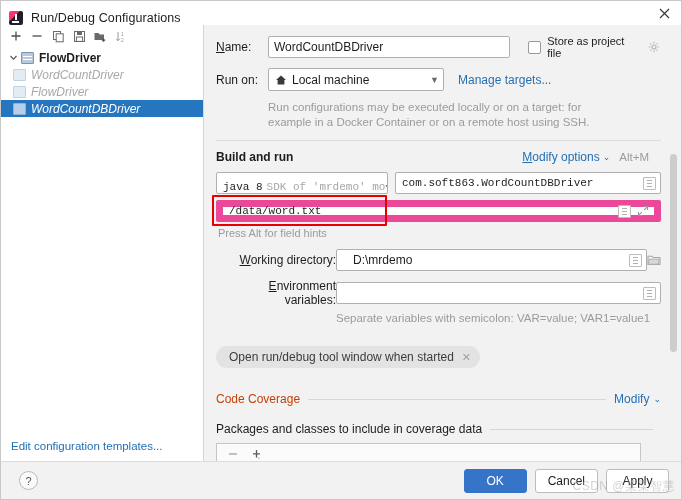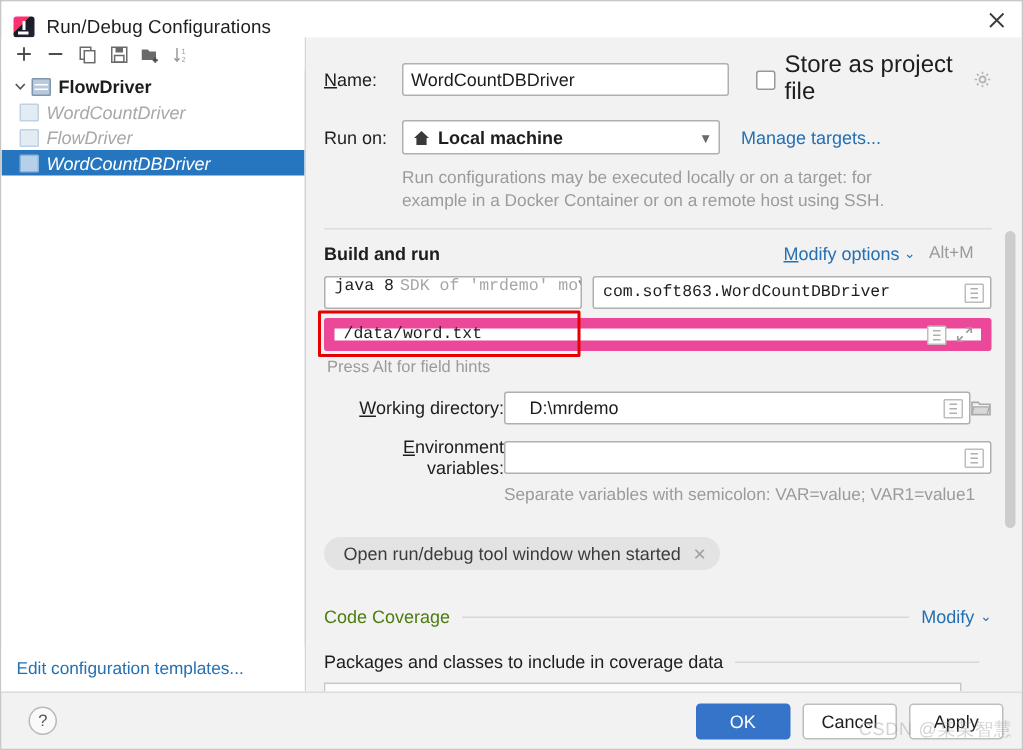--- a/index.html
+++ b/index.html
@@ -212,39 +212,38 @@
     margin-left: 18px;
     gap: 6px;
   }
   .checkbox {
     width: 13px; height: 13px;
     border: 1px solid #999;
     background: #fff;
     border-radius: 2px;
     flex: 0 0 auto;
   }
-  .store-label { font-size: 16px; color: #1d1d1d; }
+  .store-label { font-size: 11px; color: #1d1d1d; }
   .gear {
     width: 14px; height: 14px;
     color: #b4b4b4;
     display:flex; align-items:center; justify-content:center;
   }
 
   .combo {
-    width: 212px;
+    width: 176px;
     height: 23px;
     border: 1px solid #b0b0b0;
     background: #ffffff;
     border-radius: 2px;
     display: flex;
     align-items: center;
     padding: 0 4px 0 6px;
     font-size: 12px;
     position: relative;
-    font-weight: bold;
   }
   .combo .caret {
     margin-left: auto;
     color: #6a6a6a;
     font-size: 9px;
     padding-left: 4px;
   }
   .home-icon { margin-right: 5px; color:#3a3a3a; display:flex; }
   .manage-link { margin-left: 14px; color: #2470b3; font-size: 12px; cursor: default; }
 
@@ -281,21 +280,21 @@
   }
   .modify-link { color: #2470b3; font-size: 12px; cursor: default; }
   .shortcut { color: #9b9b9b; font-size: 11.5px; }
   .mini-caret { color:#2470b3; font-size:9px; margin-left:-6px; }
 
   
   .br-row { display:flex; align-items:center; margin-bottom: 6px; gap: 7px; }
   .jdk-combo {
     width: 172px; height: 22px;
     border: 1px solid #b0b0b0; background:#fff; border-radius:2px;
-    display:flex; align-items:flex-start; padding: 0 4px 0 6px;
+    display:flex; align-items:flex-end; padding: 0 4px 0 6px;
     font-family: "Liberation Mono", monospace;
     font-size: 11px;
     white-space: nowrap; overflow: hidden;
   }
   .jdk-main { color:#1d1d1d; }
   .jdk-dim { color:#a6a6a6; margin-left:4px; }
   .mainclass {
     flex: 1 1 auto;
     height: 22px;
     border: 1px solid #b0b0b0; background:#fff; border-radius:2px;
@@ -384,21 +383,21 @@
     font-size: 12px;
     color: #3c3c3c;
     margin-top: 22px;
   }
   .chip .x { color:#a0a0a0; font-size:11px; }
 
   .cc-row {
     display:flex; align-items:center;
     margin-top: 24px;
   }
-  .cc-title { font-size:12px; color:#4d7c0f; white-space:nowrap; }
+  .cc-title { font-size:12px; color:#c2410c; white-space:nowrap; }
   .rule { flex:1 1 auto; height:1px; background:#d7d7d7; margin:0 8px; }
 
   .pk-row { display:flex; align-items:center; margin-top: 16px; }
   .pk-title { font-size:12px; color:#1d1d1d; white-space:nowrap; }
 
   .cov-box {
     margin-top: 7px;
     border: 1px solid #c6c6c6;
     background: #ffffff;
     height: 46px;

